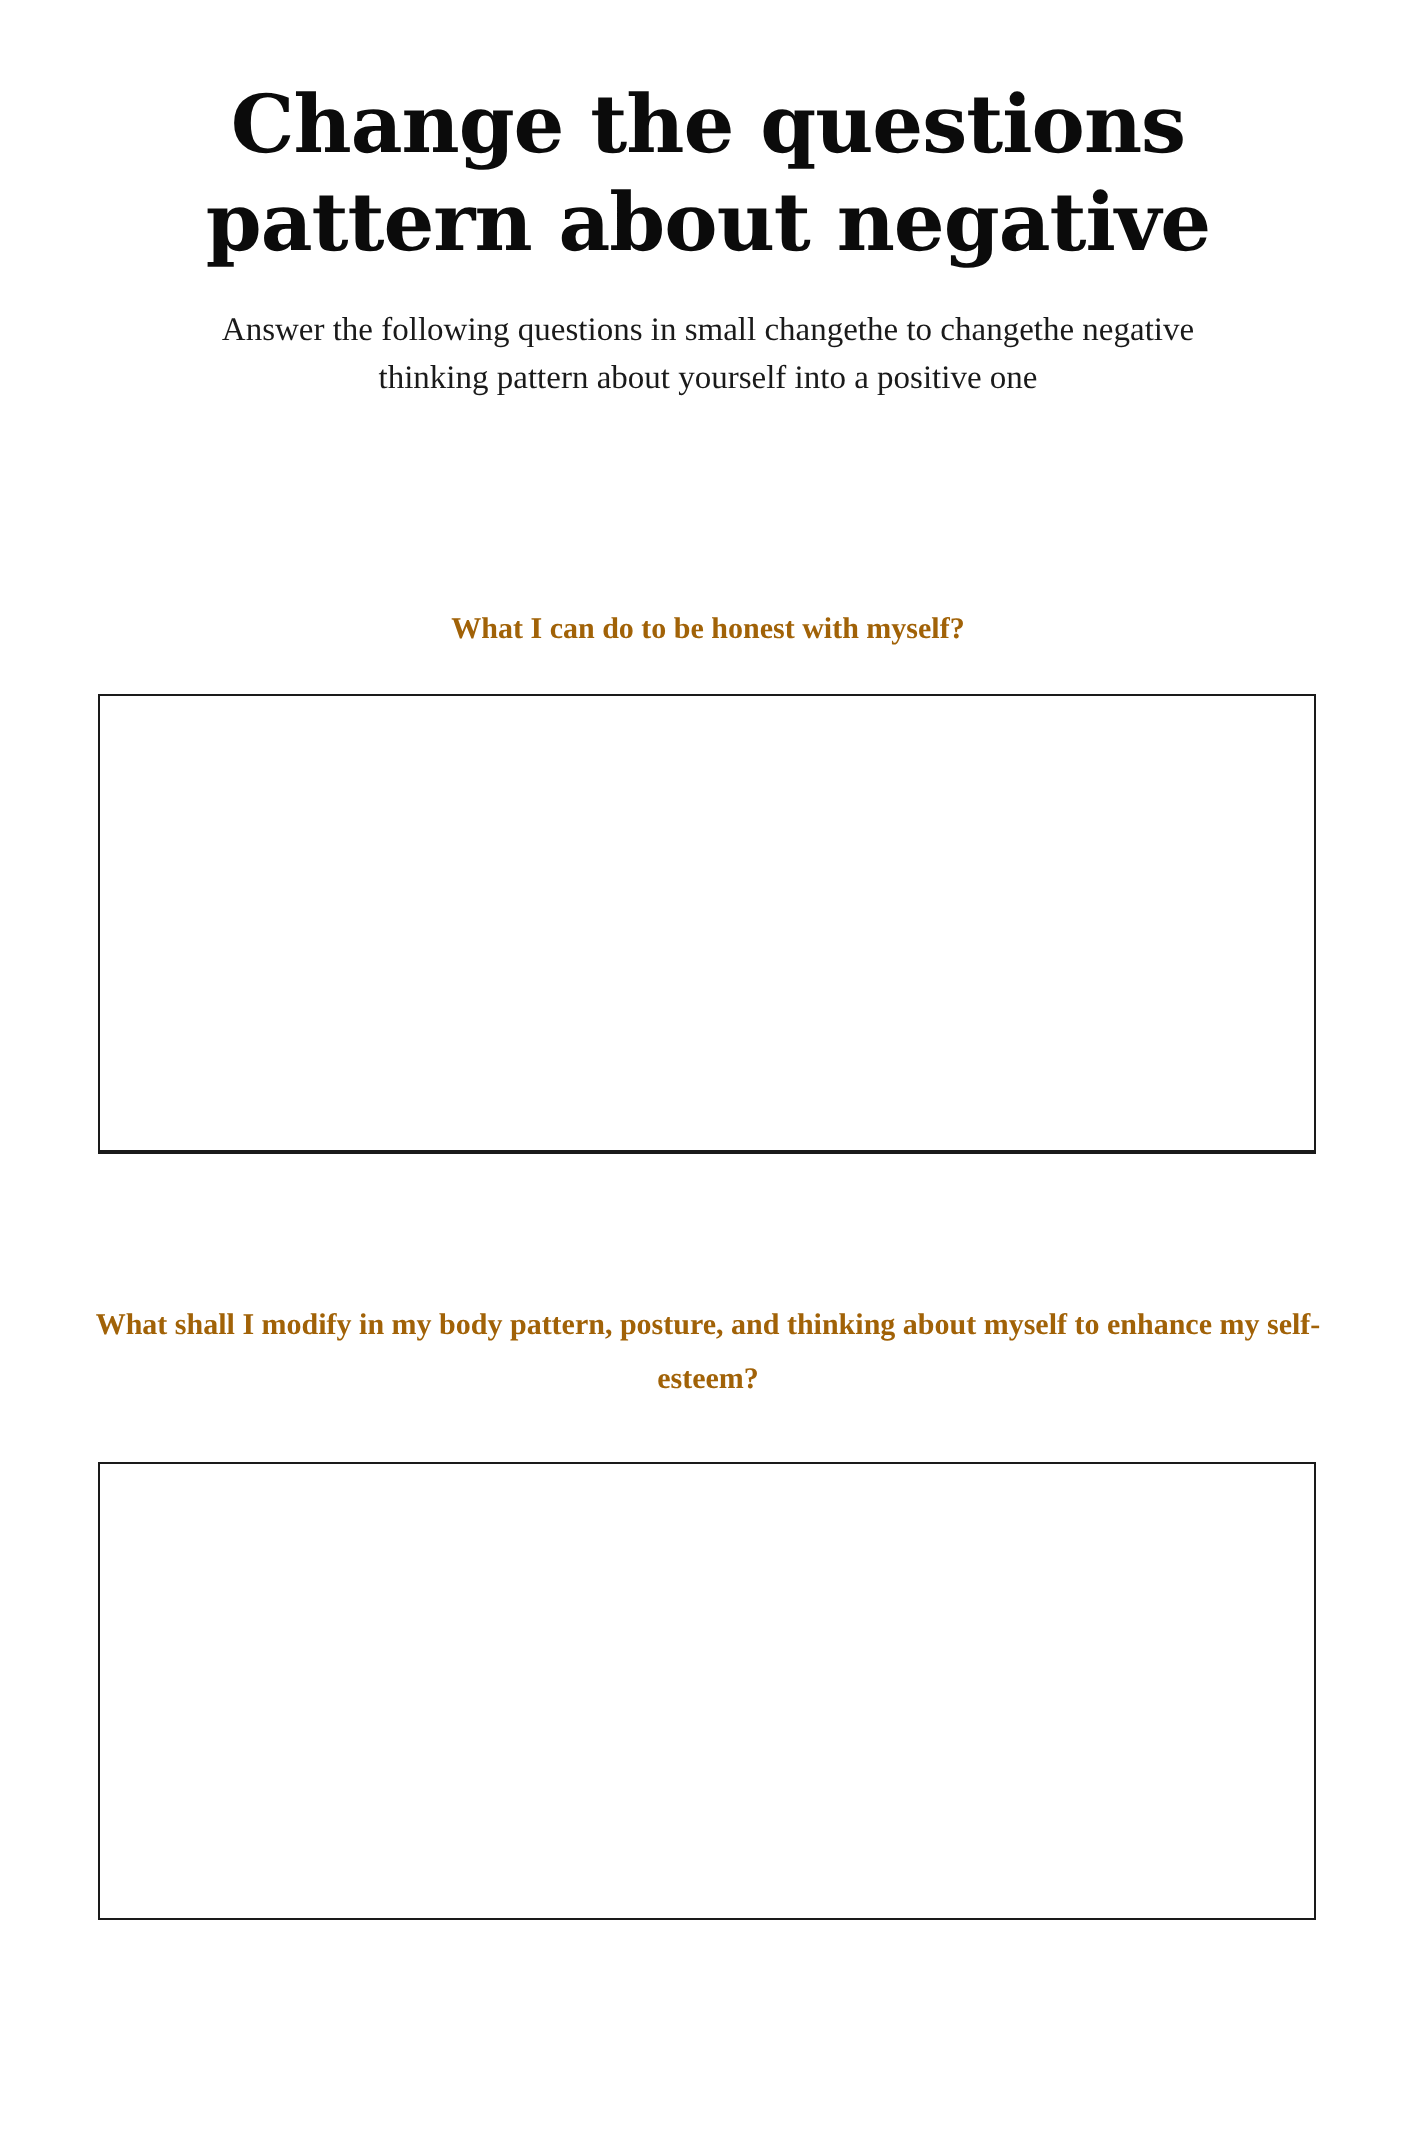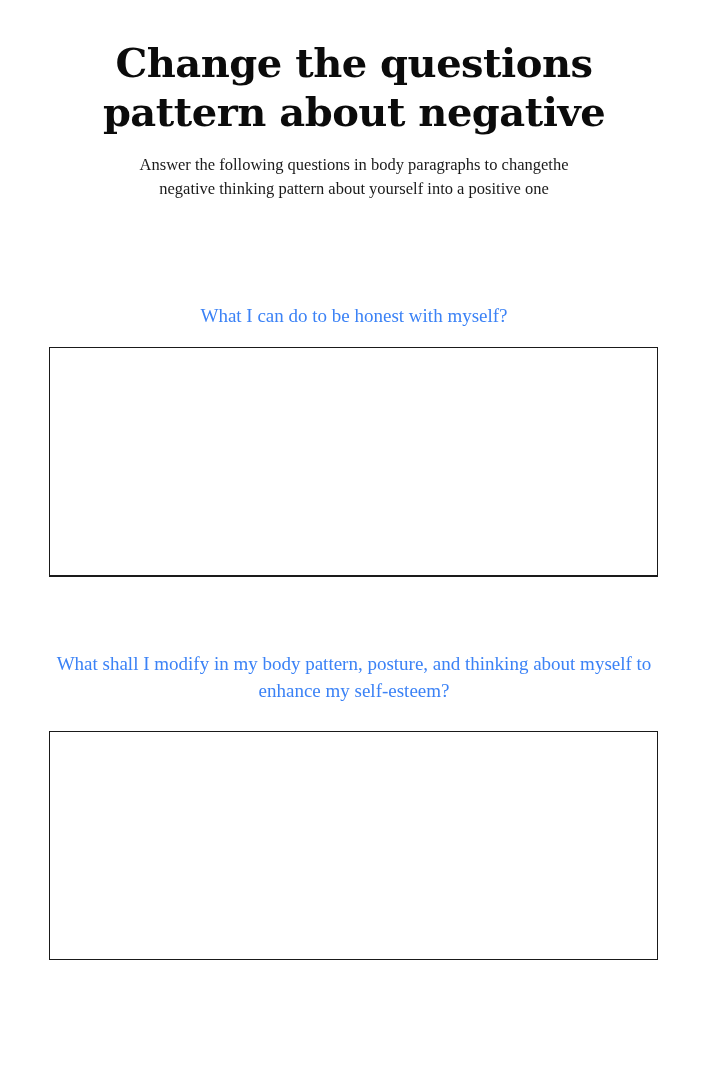--- a/index.html
+++ b/index.html
@@ -41,25 +41,25 @@
       line-height: 24px;
       color: #1a1a1a;
       margin: 0;
     }
     .question {
       position: absolute;
       left: 30px;
       width: 648px;
       text-align: center;
       font-family: "Liberation Serif", serif;
-      font-weight: normal;
-      font-size: 19px;
+      font-weight: bold;
+      font-size: 15px;
       line-height: 27px;
       margin: 0;
-      color: #3b82f6;
+      color: #a16207;
     }
     .q1 { top: 302px; }
     .q2 { top: 650px; }
     .answer-box {
       position: absolute;
       left: 49px;
       width: 609px;
       background: #ffffff;
       border: 1.5px solid #1a1a1a;
       box-sizing: border-box;
@@ -80,21 +80,21 @@
     }
   </style>
 </head>
 <body>
 
 <h1 class="title">
   <span>Change the questions</span>
   <span>pattern about negative</span>
 </h1>
 
-<p class="subtitle">Answer the following questions in body paragraphs to changethe negative thinking pattern about yourself into a positive one</p>
+<p class="subtitle">Answer the following questions in small changethe to changethe negative thinking pattern about yourself into a positive one</p>
 
 <h2 class="question q1">What I can do to be honest with myself?</h2>
 
 <textarea class="answer-box box1" style=""></textarea>
 
 <h2 class="question q2">What shall I modify in my body pattern, posture, and thinking about myself to enhance my self-esteem?</h2>
 
 <textarea class="answer-box box2" style=""></textarea>
 
 </body></html>

